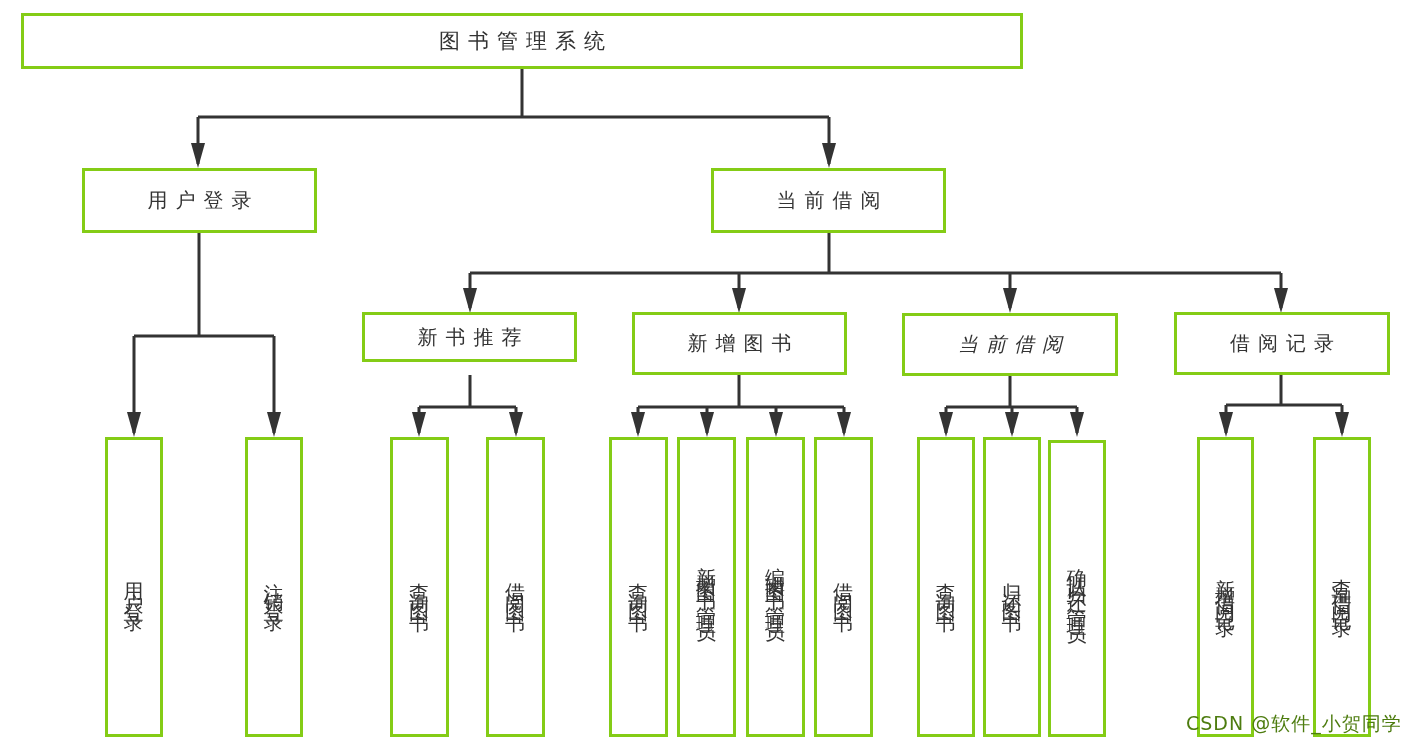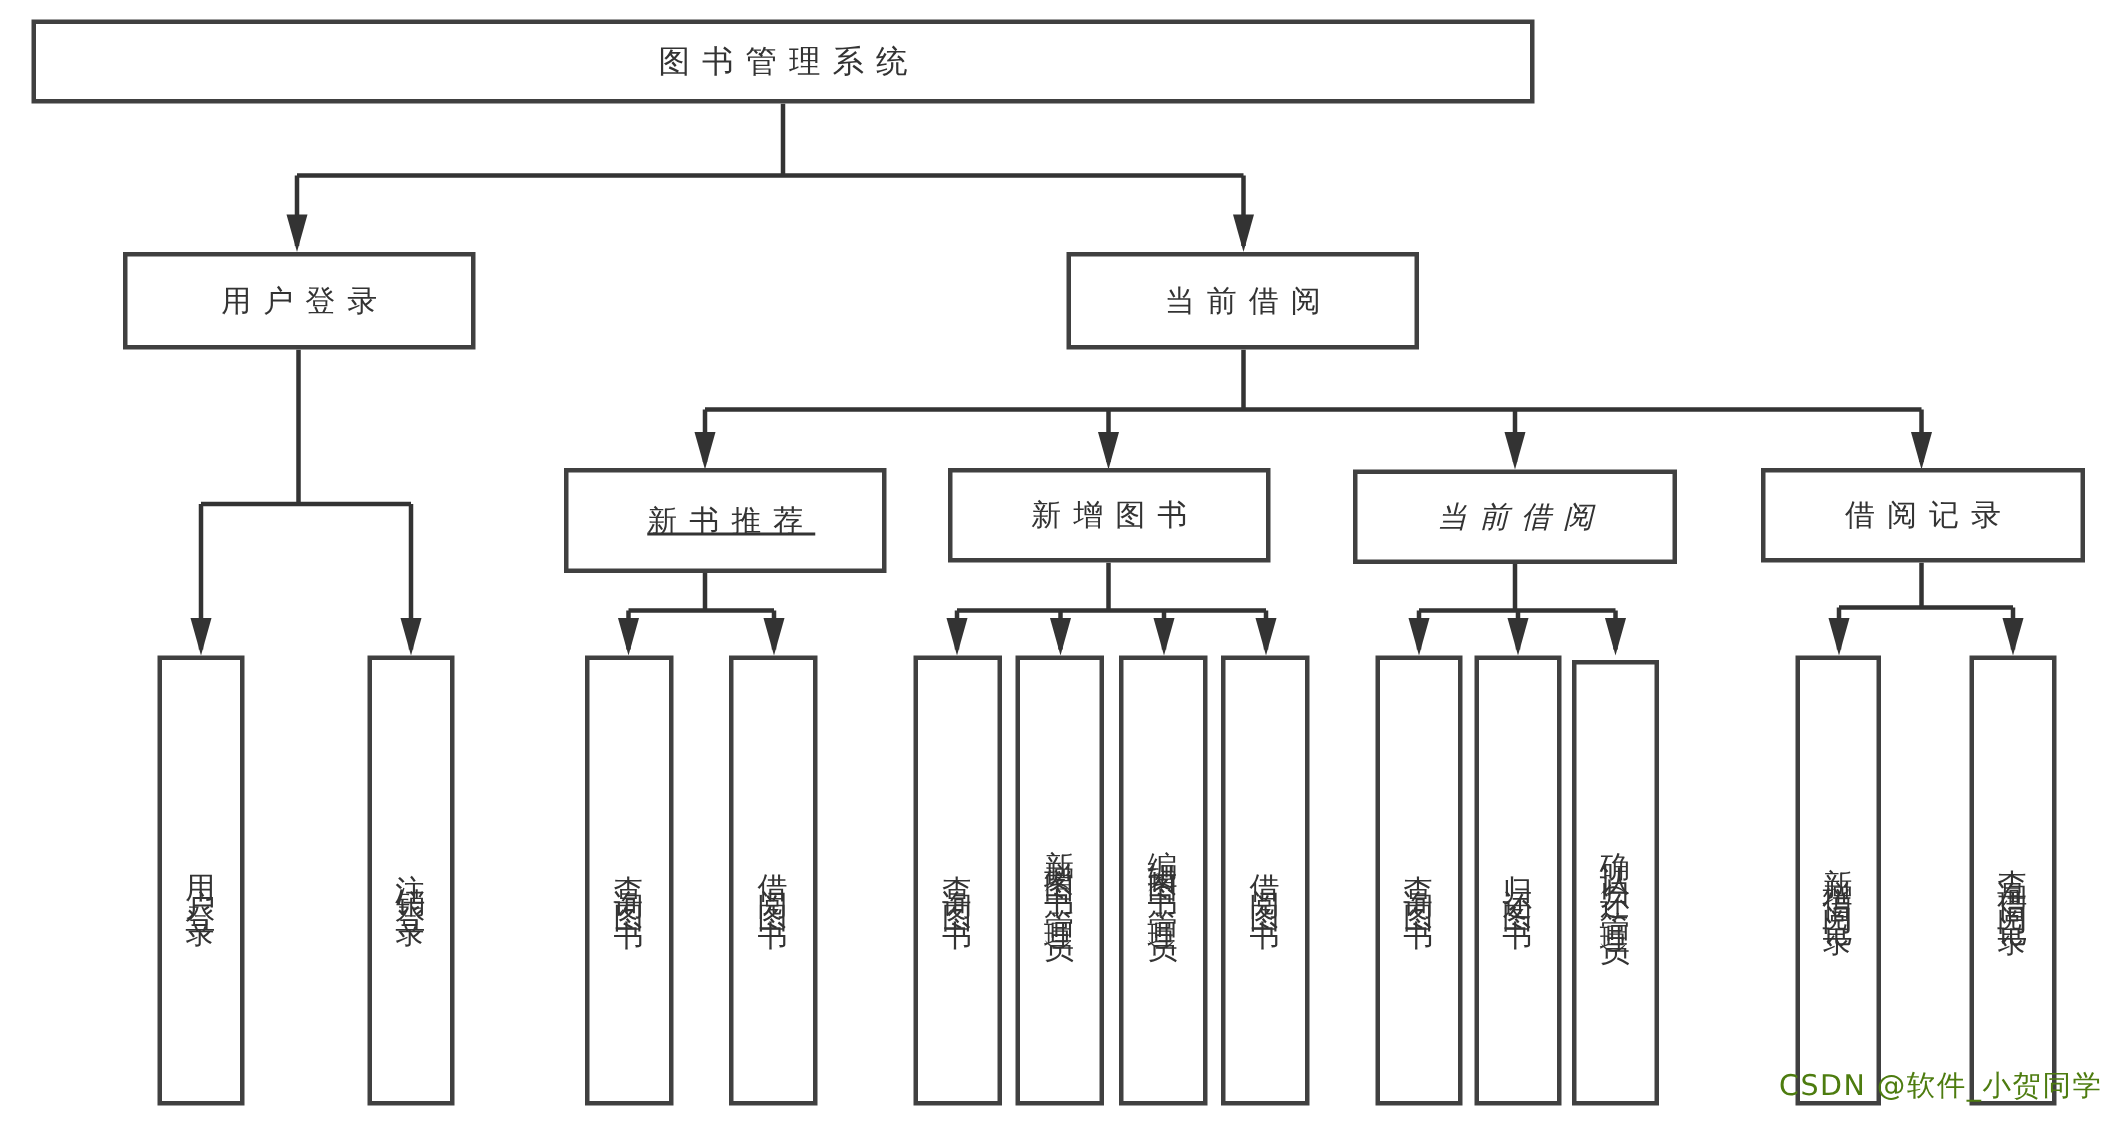--- a/index.html
+++ b/index.html
@@ -2,21 +2,21 @@
 <html><head>
 <meta charset="utf-8">
 <style>
   html,body{margin:0;padding:0;background:#fff;}
   .stage{
     position:relative;width:1405px;height:747px;background:#fff;overflow:hidden;
     font-family:"DejaVu Sans","Liberation Sans",sans-serif;color:#333;
   }
   .connectors{position:absolute;left:0;top:0;width:1405px;height:747px;z-index:1;}
   .box{
-    position:absolute;box-sizing:border-box;border:3px solid #404040;background:#fff;
+    position:absolute;box-sizing:border-box;border:3px solid #84cc16;background:#fff;
     display:flex;align-items:center;justify-content:center;z-index:2;
     white-space:nowrap;
   }
   .h{font-size:20px;letter-spacing:8px;text-indent:8px;}
   .root{font-size:21px;}
   .v{
     writing-mode:vertical-rl;
     font-size:20px;letter-spacing:10px;line-height:1;
   }
   .v.long{letter-spacing:8px;}
@@ -68,21 +68,21 @@
       <polygon points="1219,412 1233,412 1226,437"></polygon>
       <polygon points="1335,412 1349,412 1342,437"></polygon>
     </g>
   </svg>
 
   <div class="box h root" style="left:21px;top:13px;width:1002px;height:56px;">图书管理系统</div>
 
   <div class="box h" style="left:82px;top:168px;width:235px;height:65px;">用户登录</div>
   <div class="box h" style="left:711px;top:168px;width:235px;height:65px;">当前借阅</div>
 
-  <div class="box h" style="left:376px;top:312px;width:215px;height:70px;text-decoration:underline;">新书推荐</div>
+  <div class="box h" style="left:362px;top:312px;width:215px;height:50px;">新书推荐</div>
   <div class="box h" style="left:632px;top:312px;width:215px;height:63px;">新增图书</div>
   <div class="box h" style="left:902px;top:313px;width:216px;height:63px;font-style:italic;">当前借阅</div>
   <div class="box h" style="left:1174px;top:312px;width:216px;height:63px;">借阅记录</div>
 
   <div class="box v" style="left:105px;top:437px;width:58px;height:300px;">用户登录</div>
   <div class="box v" style="left:245px;top:437px;width:58px;height:300px;">注销登录</div>
 
   <div class="box v" style="left:390px;top:437px;width:59px;height:300px;">查询图书</div>
   <div class="box v" style="left:486px;top:437px;width:59px;height:300px;">借阅图书</div>
 

